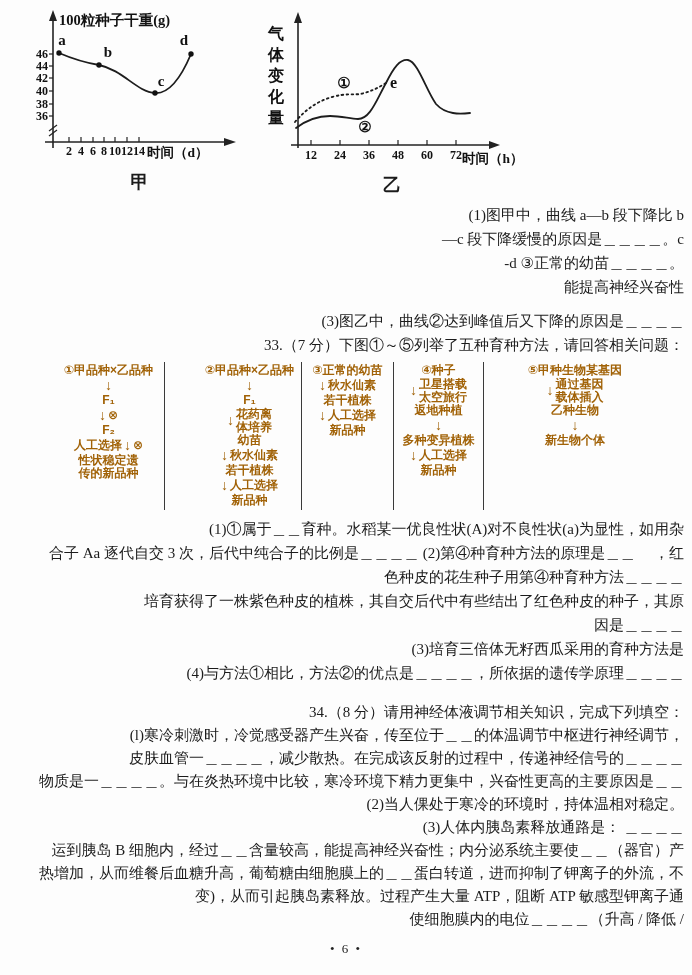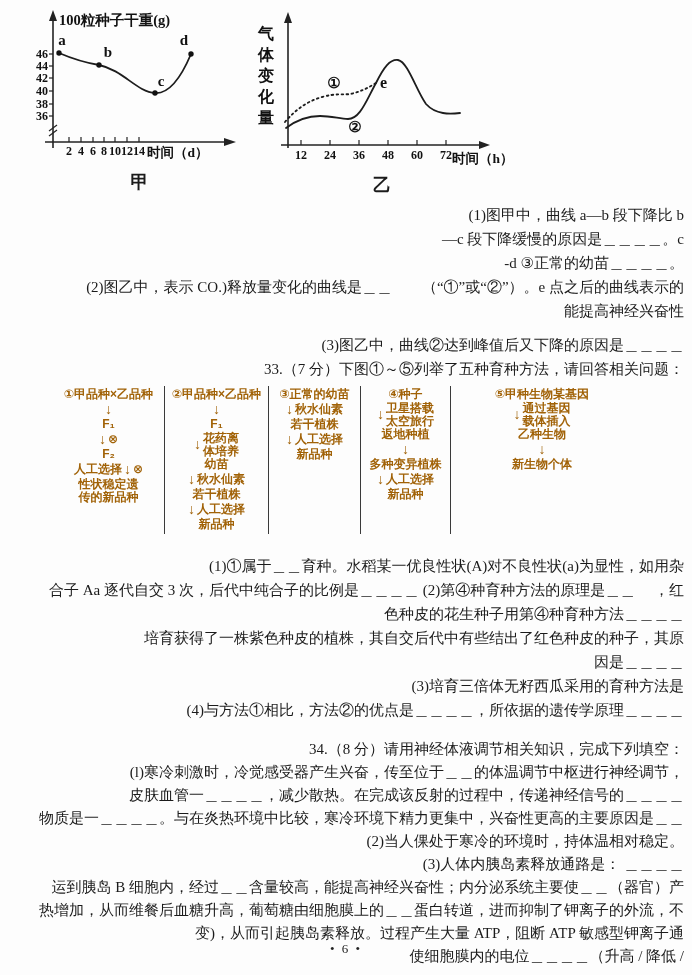--- a/index.html
+++ b/index.html
@@ -3,51 +3,51 @@
 <meta charset="utf-8">
 <style>
   html,body{margin:0;padding:0;background:#e8e8e8;}
   .page{
     width:692px;height:975px;position:relative;margin:0 auto;
     background:#fdfdfd;color:#1b1b1b;overflow:hidden;
     font-family:"Liberation Serif","DejaVu Serif",serif;
   }
   .content{padding:6px 8px 0 27px;}
   
-  .figures{display:flex;align-items:flex-start;gap:4px;margin:2px 0 0 0;height:192px;}
+  .figures{display:flex;align-items:flex-start;gap:14px;margin:2px 0 0 0;height:192px;}
   .fig{display:flex;flex-direction:column;align-items:center;}
   .fig svg{display:block;}
   .figcap{font-size:18px;font-weight:bold;margin-top:0px;}
   svg text{fill:#111;font-family:"Liberation Serif","DejaVu Serif",serif;}
   svg .ax{stroke:#222;stroke-width:1.6;fill:none;}
   svg .thin{stroke:#222;stroke-width:1.2;fill:none;}
   svg .curve{stroke:#1d1d1d;stroke-width:1.8;fill:none;stroke-linecap:round;}
   svg .dots{stroke:#1d1d1d;stroke-width:1.9;fill:none;stroke-dasharray:1.6,3.4;stroke-linecap:round;}
   svg .tick{font-size:12px;font-weight:600;}
   svg .axlab{font-size:13.5px;font-weight:bold;}
   svg .ptlab{font-size:15px;font-weight:bold;}
   svg .title{font-size:14.5px;font-weight:bold;}
   svg .vlab{font-size:16px;font-weight:bold;}
   
   .tb{white-space:pre-wrap;text-align:right;}
   .line{font-size:15px;line-height:24px;white-space:pre-wrap;}
   #q32-lines{margin-top:3px;}
   #q32b-lines{margin-top:10px;}
-  #q33-lines{margin-top:20px;}
+  #q33-lines{margin-top:7px;}
   #q34-lines{margin-top:16px;}
   #q34-lines .line{line-height:23px;}
   
   .dia{
     display:flex;margin:5px 0 0 26px;
     font-family:"Liberation Sans","DejaVu Sans",sans-serif;
     font-weight:bold;color:#a16207;
   }
   .dcol{border-right:1.5px solid #3a3a3a;padding:1px 3px 2px 3px;box-sizing:border-box;}
   .dcol:last-child{border-right:none;}
-  .dcol0{width:112px;} .dcol1{width:104px;} .dcol2{width:92px;} .dcol3{width:90px;} .dcol4{width:182px;}
+  .dcol0{width:112px;} .dcol1{width:104px;margin-left:33px;} .dcol2{width:92px;} .dcol3{width:90px;} .dcol4{width:182px;}
   .dstep{white-space:pre-line;text-align:center;line-height:13px;font-size:12px;padding:1px 0;}
   .darrow{display:flex;justify-content:center;align-items:center;min-height:15px;}
   .arr{font-size:14px;line-height:13px;font-weight:bold;}
   .dlab{font-size:12px;line-height:12.5px;white-space:pre-line;text-align:left;margin-left:2px;}
   .dlab.left{margin-left:0;margin-right:2px;}
   .pageno{
     position:absolute;left:0;right:0;top:941px;text-align:center;
     font-size:13px;color:#222;letter-spacing:2px;
   }
 </style>
@@ -145,21 +145,21 @@
           <path class="curve" d="M30,120 C42,111 54,108 64,108 C76,108 84,111 92,111 C104,111 110,93 120,75 C128,59 134,51 142,52 C152,54 160,82 170,96 C180,107 194,106 204,105"></path>
           <path class="dots" d="M29,114 C40,101 52,93 66,89 C80,85 88,87 94,86 C104,84 112,80 120,75"></path>
           <text font-size="15" font-weight="bold" text-anchor="middle" x="78" y="80">①</text>
           <text font-size="15" font-weight="bold" text-anchor="middle" x="99" y="124">②</text>
           <text font-size="16" font-weight="bold" x="124" y="80">e</text>
         </svg>
         <div class="figcap">乙</div>
       </div>
     </div>
 
-    <div id="q32-lines" class="tb"><div class="line">(1)图甲中，曲线 a—b 段下降比 b</div><div class="line">  —c 段下降缓慢的原因是＿＿＿＿。c</div><div class="line">  -d ③正常的幼苗＿＿＿＿。</div><div class="line">(2)图乙中，表示 CO.)释放量变化的曲线是＿＿　　（“①”或“②”）。e 点之后的曲线表示的</div><div class="line">能提高神经兴奋性</div></div>
+    <div id="q32-lines" class="tb"><div class="line">(1)图甲中，曲线 a—b 段下降比 b</div><div class="line">  —c 段下降缓慢的原因是＿＿＿＿。c</div><div class="line">  -d ③正常的幼苗＿＿＿＿。</div><div class="line">能提高神经兴奋性</div></div>
     <div id="q32b-lines" class="tb"><div class="line">(3)图乙中，曲线②达到峰值后又下降的原因是＿＿＿＿</div><div class="line">33.（7 分）下图①～⑤列举了五种育种方法，请回答相关问题：</div></div>
 
     <div id="diagram" class="dia">
         <div class="dcol dcol0">
           <div class="dstep">①甲品种×乙品种</div>
           <div class="darrow">
             <span class="arr">↓</span>
           </div>
           <div class="dstep">F₁</div>
           <div class="darrow">

